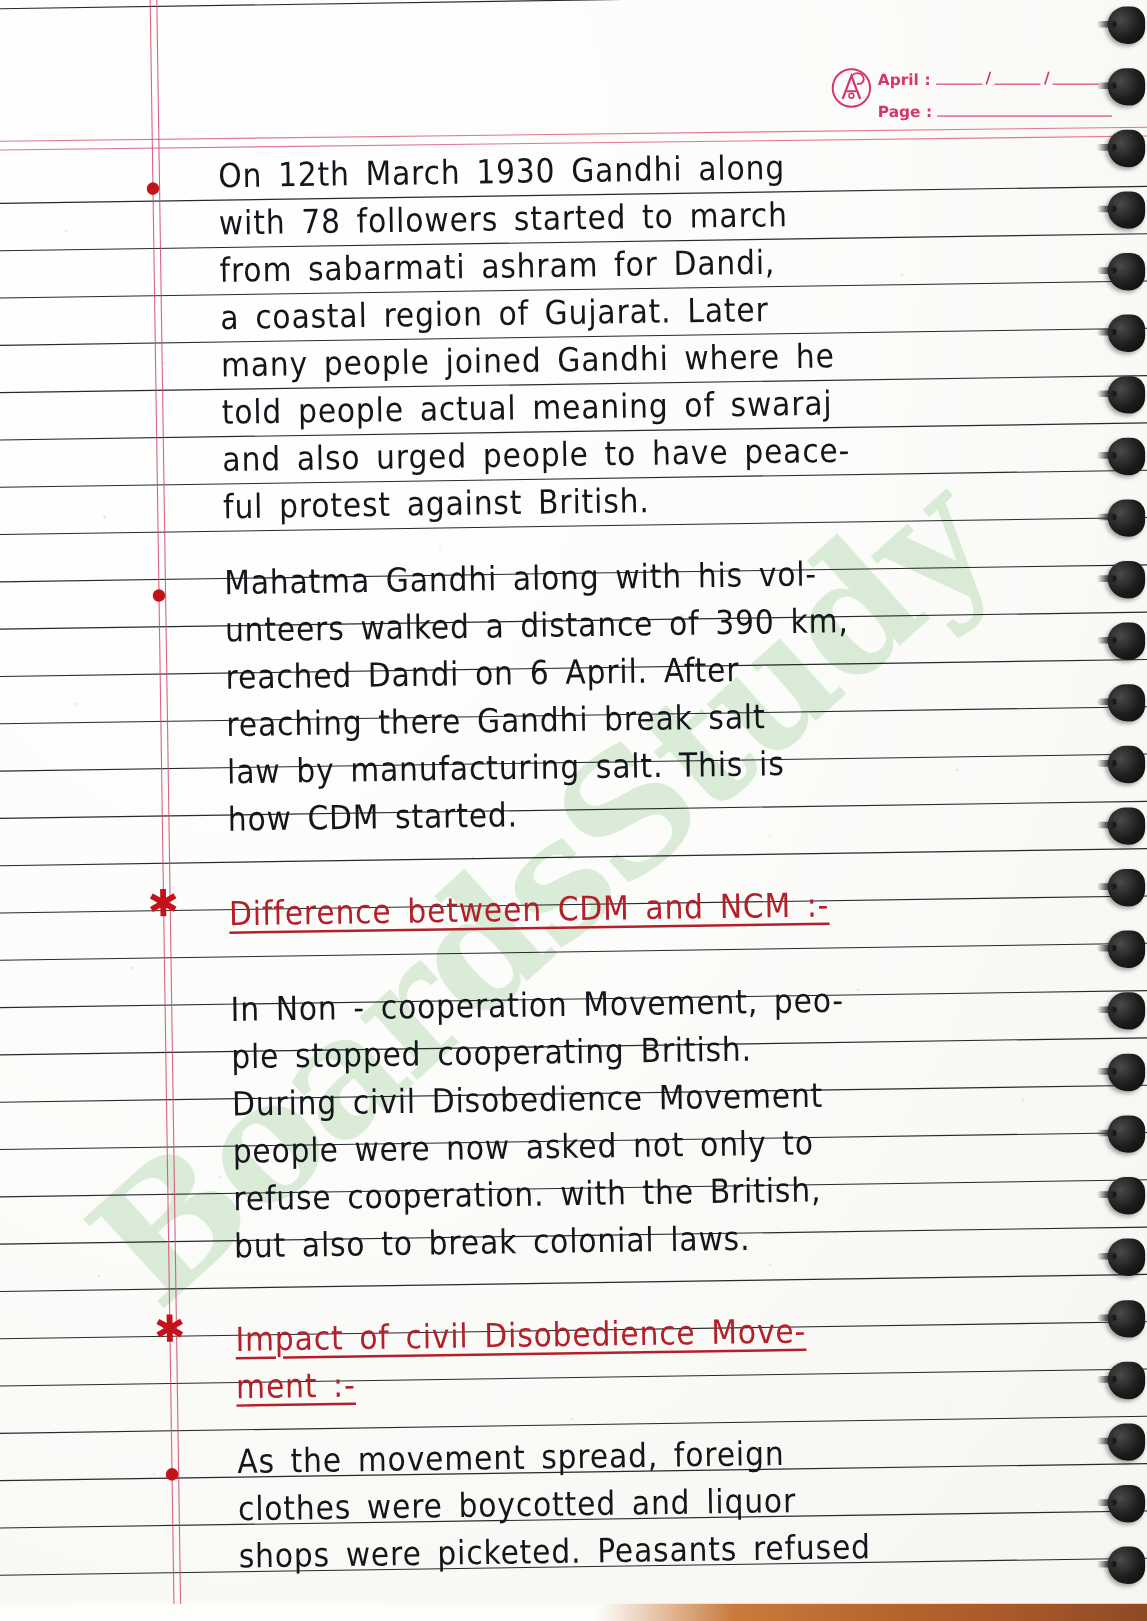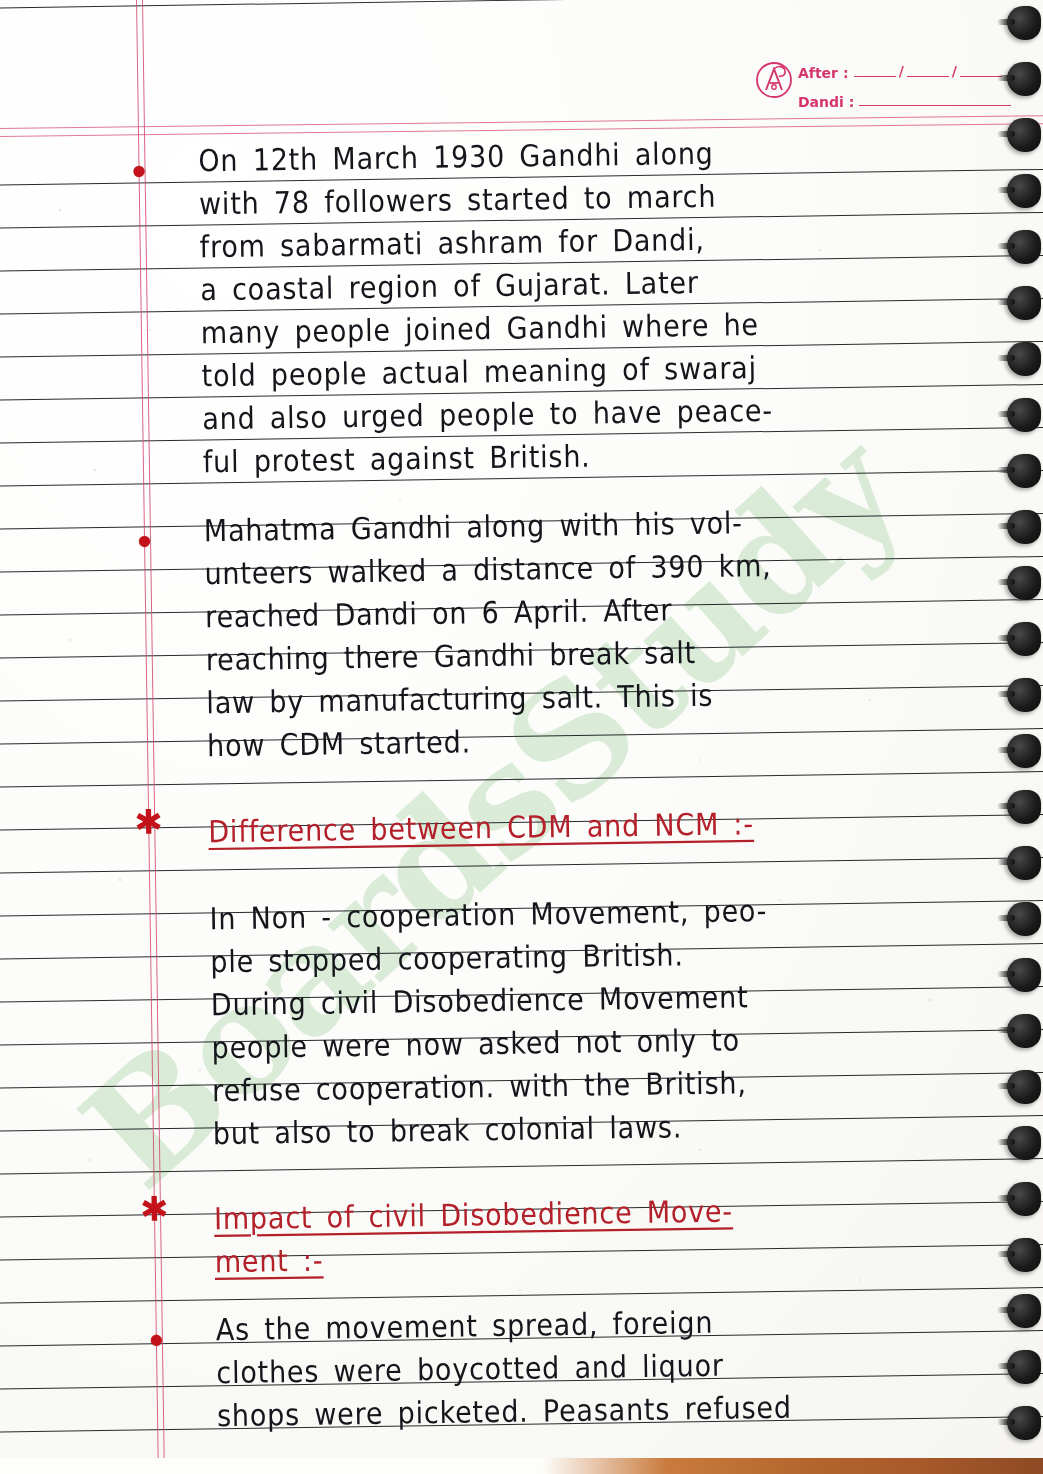--- a/index.html
+++ b/index.html
@@ -318,30 +318,30 @@
   <div class="header">
     <svg class="logo-mark" viewBox="0 0 44 44">
       <circle cx="22" cy="24" r="17" fill="none" stroke="#d6366e" stroke-width="1.8"></circle>
       <path d="M14 34 L22 13 L30 34" fill="none" stroke="#d6366e" stroke-width="2"></path>
       <path d="M17.5 27 L26.5 27" fill="none" stroke="#d6366e" stroke-width="1.8"></path>
       <path d="M22 13 C26 9, 32 10, 33 15 C34 19, 30 21, 27 20" fill="none" stroke="#d6366e" stroke-width="1.6"></path>
       <circle cx="22" cy="31" r="2.2" fill="none" stroke="#d6366e" stroke-width="1.4"></circle>
     </svg>
     <div class="hdr-rows">
       <div class="hdr-row">
-        <span class="hdr-label">After</span>
+        <span class="hdr-label">April</span>
         <span class="hdr-colon">:</span>
         <span class="hdr-blank sm"></span>
         <span class="hdr-slash">/</span>
         <span class="hdr-blank sm"></span>
         <span class="hdr-slash">/</span>
         <span class="hdr-blank sm"></span>
       </div>
       <div class="hdr-row">
-        <span class="hdr-label">Dandi</span>
+        <span class="hdr-label">Page</span>
         <span class="hdr-colon">:</span>
         <span class="hdr-blank"></span>
       </div>
     </div>
   </div>
 
   <div class="content">
 
     <div class="bullet" style="left:131px; top:168px"></div>
     <div class="hw-line" style="left:196px; top:150px">On 12th March 1930 Gandhi along</div>

